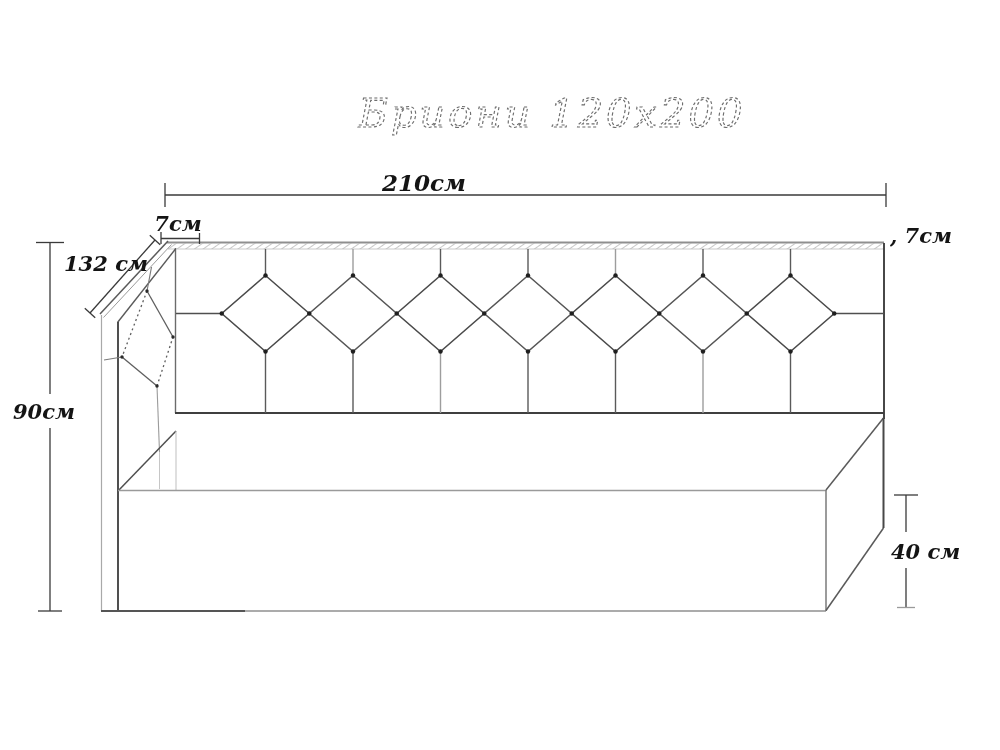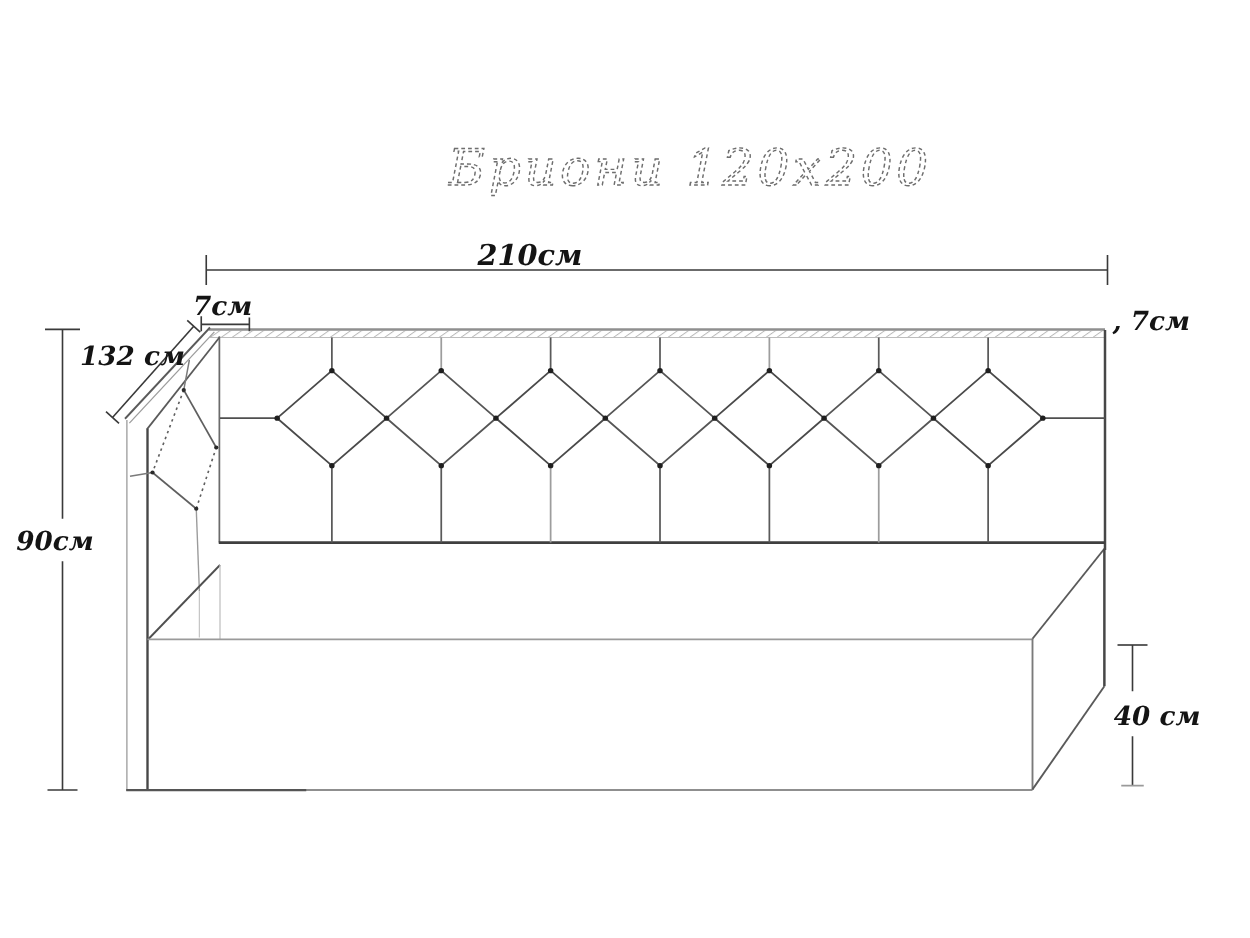--- a/index.html
+++ b/index.html
@@ -1,17 +1,17 @@
 <!DOCTYPE html>
 <html><head>
 <meta charset="utf-8">
 <style>
   html,body{margin:0;padding:0;background:#fff;}
   #stage{position:relative;width:1000px;height:638px;background:#ffffff;overflow:hidden;
-         font-family:"DejaVu Serif", serif;margin-top:21px;}
+         font-family:"DejaVu Serif", serif;}
   svg{position:absolute;left:0;top:0;}
   .title-text{
     font-family:"DejaVu Serif", serif;
     font-style:italic;
     font-size:40px;
     letter-spacing:3px;
     fill:none;
     stroke:#6e6e6e;
     stroke-width:1.15;
     stroke-dasharray:3 2.4;

